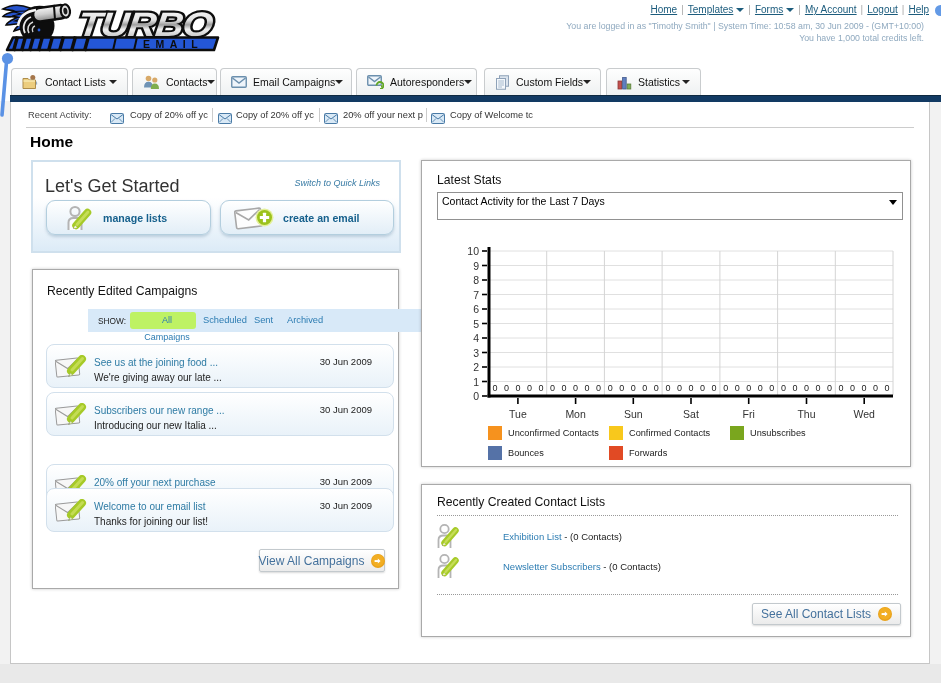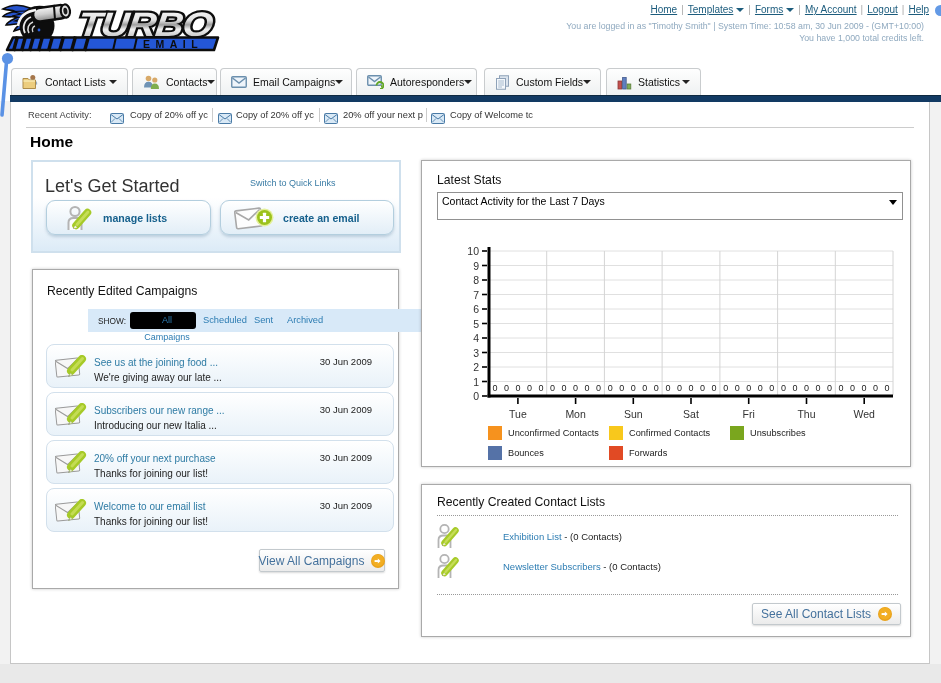--- a/index.html
+++ b/index.html
@@ -34,31 +34,31 @@
 .ra-item { top:110px; font-size:9.3px; color:#333; white-space:nowrap; overflow:hidden; }
 .ra-env { top:110px; }
 .ra-sep { top:108px; width:1px; height:14px; background:#ccc; }
 #ra-line { top:127px; left:26px; width:888px; height:1px; background:#ccc; }
 
 #home { top:133px; left:30px; font-size:15.5px; font-weight:bold; color:#000; }
 
 #lgs { left:31px; top:160px; width:370px; height:93px; border:2px solid #cfe0ed;
   background:linear-gradient(#ffffff 40%,#dcebf7 100%); }
 #lgs-title { left:45px; top:176px; font-size:18px; color:#333; }
-#lgs-link { left:250px; top:178px; width:130px; text-align:left; font-size:9px; color:#3a7ca5; }
+#lgs-link { left:250px; top:178px; width:130px; text-align:right; font-size:9px; color:#3a7ca5;font-style:italic; }
 .bigbtn { top:200px; height:35px; border:1px solid #b3cede; border-radius:9px;
   background:linear-gradient(#ffffff,#e2eef7); box-shadow:0 2px 3px rgba(110,140,170,.35);
   display:flex; align-items:center; font-size:10.6px; font-weight:bold; color:#17618d; white-space:nowrap; }
 
 .panel { background:#fff; border:1px solid #a9a9a9; box-shadow:0 0 3px rgba(0,0,0,.22); }
 #camp { left:32px; top:269px; width:367px; height:320px; }
 .ptitle { font-size:12.2px; color:#111; }
 #showbar { left:45px; top:309px; width:344px; height:23px; background:#d8e9f8;margin-left:43px; }
 #showbar .lbl { position:absolute; left:10px; top:7px; font-size:8.3px; color:#222; }
-#allc { position:absolute; left:42px; top:3px; width:66px; height:17px; background:#000000;
+#allc { position:absolute; left:42px; top:3px; width:66px; height:17px; background:#bef264;
   border-radius:3px; font-size:9px; color:#2c7cb2; text-align:center; line-height:17px;padding-left:8px; }
 .showlink { position:absolute; top:6px; font-size:9.3px; color:#2c7cb2; }
 .card { left:46px; width:348px; height:44px; border:1px solid #d2e0ec; border-radius:8px;
   background:linear-gradient(#ffffff,#e9f2f9); }
 .card .ct { position:absolute; left:47px; top:12px; font-size:10px; color:#2e7ba4; }
 .card .cs { position:absolute; left:47px; top:27px; font-size:10px; color:#1d1d1d; }
 .card .cd { position:absolute; right:21px; top:11px; font-size:9.5px; color:#222; }
 .card .cicon { position:absolute; left:8px; top:10px; }
 .btn { border:1px solid #c3c9cd; border-radius:2px; background:linear-gradient(#ffffff,#ebebeb);
   box-shadow:0 1px 2px rgba(0,0,0,.15); font-size:12px; color:#44719c; white-space:nowrap;
@@ -286,21 +286,21 @@
           </g>
           <path d="M27 4 L16 16" stroke="#a6ca28" stroke-width="8" stroke-linecap="round"></path>
           <path d="M27.5 3.5 L17 15" stroke="#c4dc55" stroke-width="3" stroke-linecap="round"></path>
           <path d="M13.5 21.5 L17.5 20 L15.5 18 Z" fill="#e8f2c8" stroke="#9aa86a" stroke-width="0.5"></path>
           <path d="M13.5 21.5 L14.8 21 L14 20.3 Z" fill="#555"></path>
         </svg></span>
     <span class="ct">Subscribers our new range ...</span>
     <span class="cs">Introducing our new Italia ...</span>
     <span class="cd">30 Jun 2009</span>
   </div>
-  <div class="abs card" style="top:440px;">
+  <div class="abs card" style="top:464px;">
     <span class="cicon"><svg width="33" height="25" viewBox="0 0 33 25">
           <g transform="rotate(-6 13 13)">
             <rect x="1" y="4" width="23" height="17" rx="1" fill="#f7f7f7" stroke="#9a9a9a"></rect>
             <path d="M1.5 5 L12.5 13.5 L23.5 5" fill="none" stroke="#9a9a9a"></path>
           </g>
           <path d="M27 4 L16 16" stroke="#a6ca28" stroke-width="8" stroke-linecap="round"></path>
           <path d="M27.5 3.5 L17 15" stroke="#c4dc55" stroke-width="3" stroke-linecap="round"></path>
           <path d="M13.5 21.5 L17.5 20 L15.5 18 Z" fill="#e8f2c8" stroke="#9aa86a" stroke-width="0.5"></path>
           <path d="M13.5 21.5 L14.8 21 L14 20.3 Z" fill="#555"></path>
         </svg></span>

